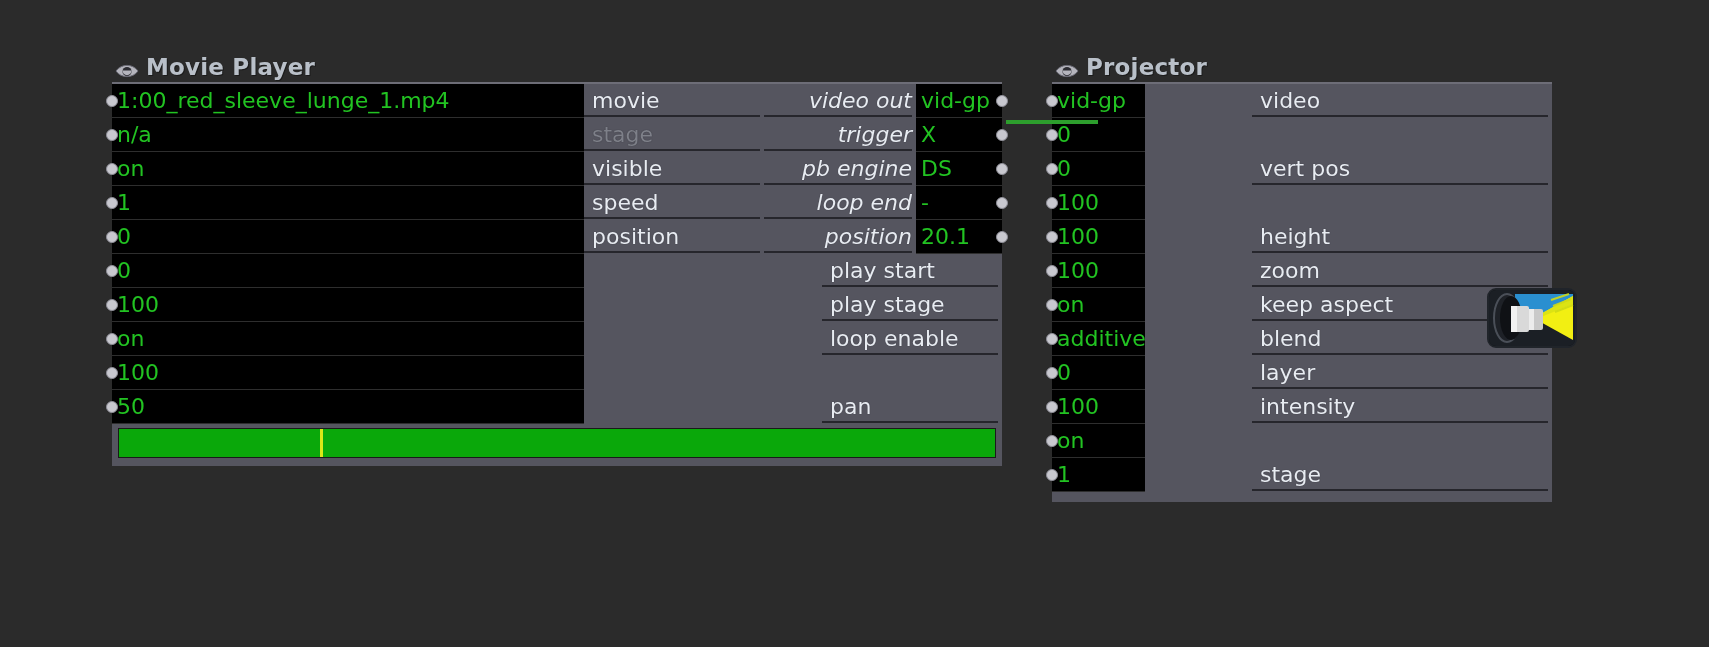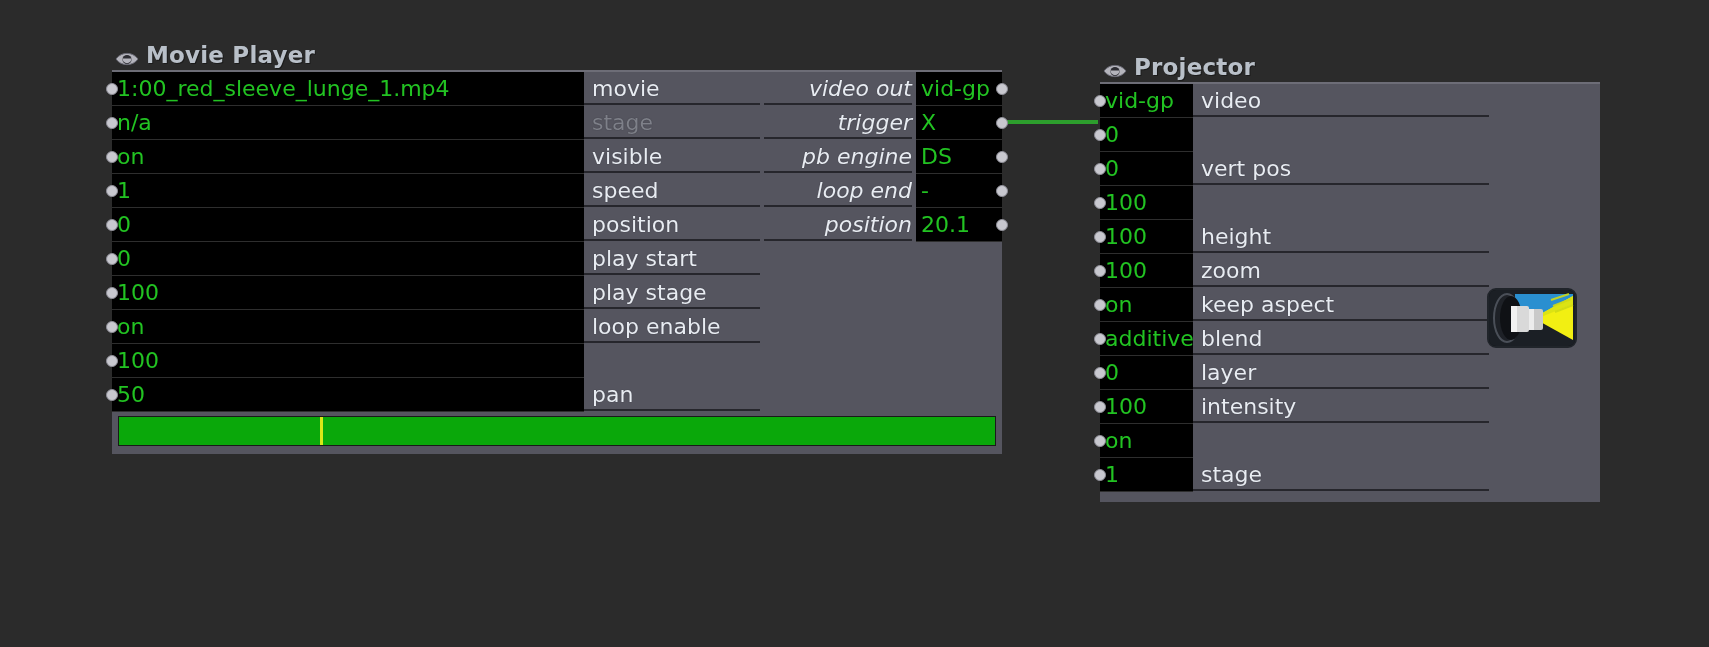--- a/index.html
+++ b/index.html
@@ -48,20 +48,21 @@
     position: relative;
     box-sizing: border-box;
   }
 
   
   .row {
     display: flex;
     align-items: stretch;
     height: 34px;
     position: relative;
+    justify-content: space-between;
   }
   .port {
     width: 12px;
     height: 12px;
     border-radius: 50%;
     background: #c8c8cf;
     border: 1px solid #8d8d96;
     box-sizing: border-box;
     position: absolute;
     top: 11px;
@@ -97,21 +98,21 @@
   .lbl .ul {
     display: block;
     border-bottom: 2px solid #26262c;
     height: 33px;
     box-sizing: border-box;
   }
   .lbl.right .ul { text-align: right; font-style: italic; }
   .lbl.left  .ul { text-align: left; padding-left: 8px; }
 
   
-  #movie-player { left: 112px; top: 40px; }
+  #movie-player { left: 112px; top: 52px; }
   #movie-player .node-body { width: 890px; padding-bottom: 8px; }
   #movie-player .val-in   { width: 472px; }
   #movie-player .lbl-in   { width: 180px; }
   #movie-player .lbl-out  { width: 152px; }
   #movie-player .val-out  { width: 86px; }
   #movie-player .in-port  { left: -6px; }
   #movie-player .out-port { right: -6px; }
 
   
   .progress-wrap {
@@ -129,21 +130,21 @@
     background: #0aa80a;
   }
   .playhead {
     position: absolute;
     top: 0; bottom: 0;
     width: 3px;
     background: #d8e818;
   }
 
   
-  #projector { left: 1100px; top: 52px; }
+  #projector { left: 1052px; top: 52px; }
   #projector .node-body { width: 500px; padding-bottom: 10px; }
   #projector .val-in { width: 93px; }
   #projector .lbl-in { width: 300px; }
   #projector .in-port { left: -6px; }
 
   
   #cable {
     position: absolute;
     left: 1006px;
     top: 120px;

